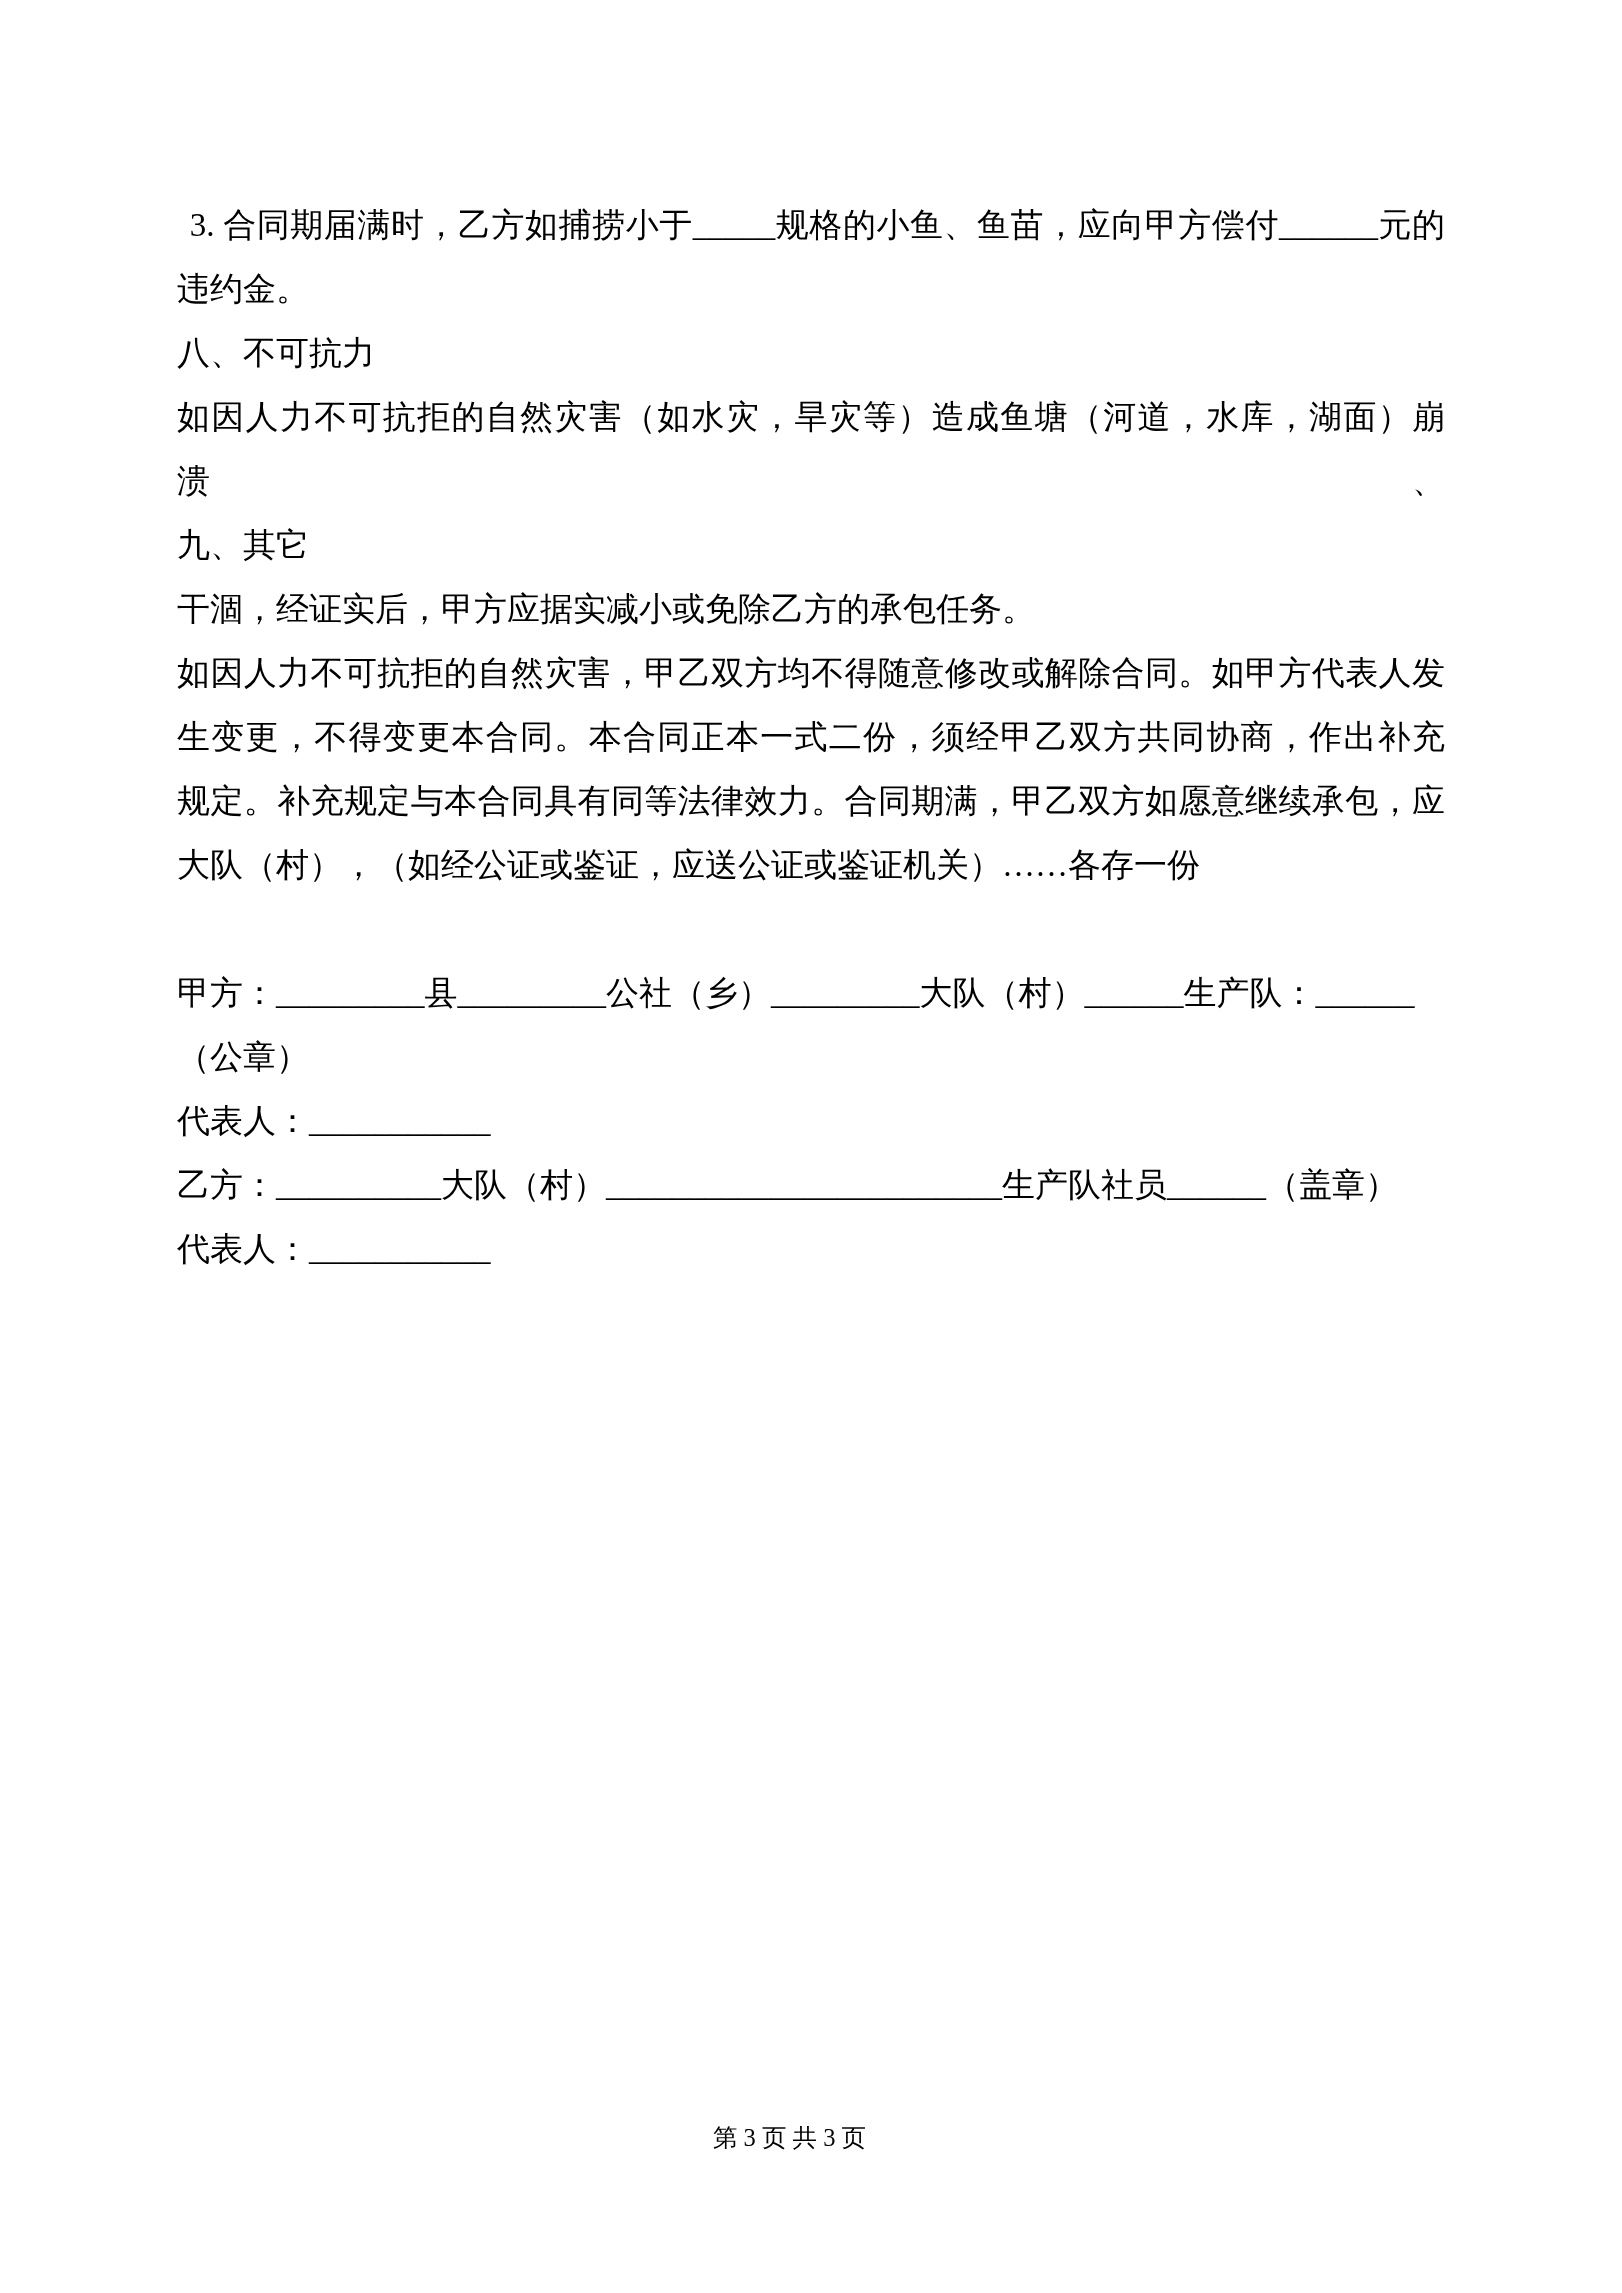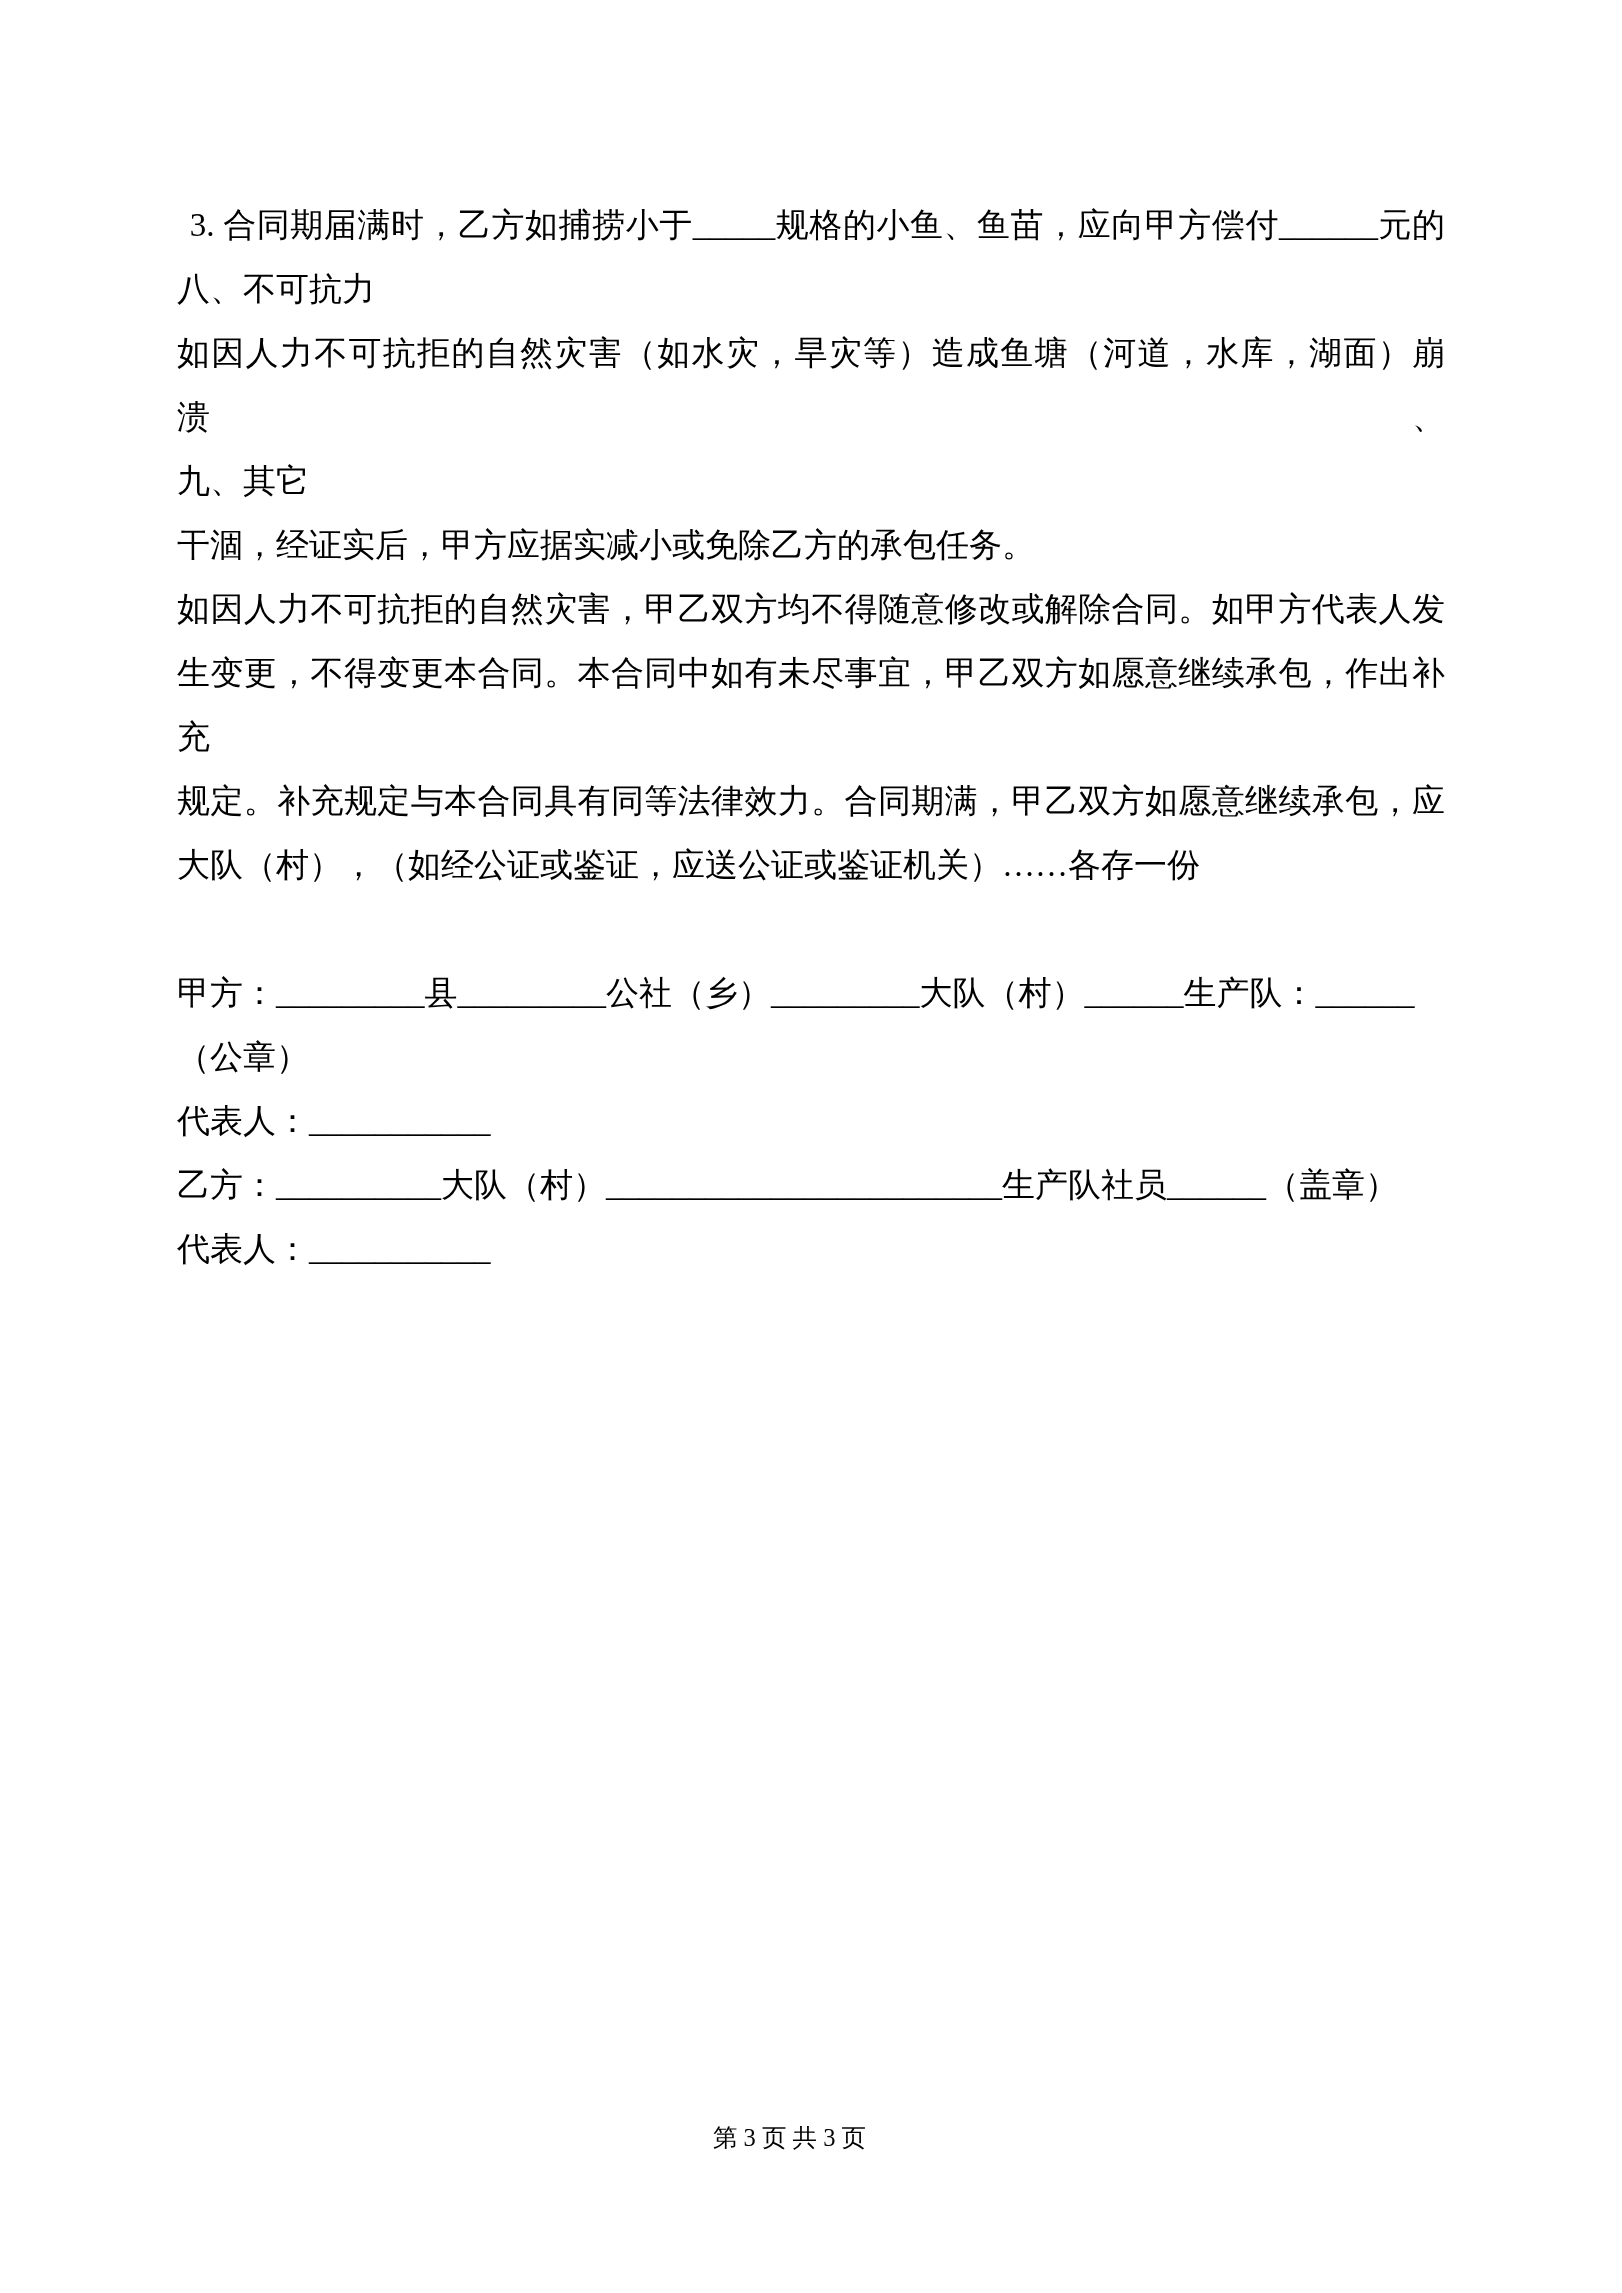--- a/index.html
+++ b/index.html
@@ -55,26 +55,27 @@
     color: #000000;
   }
 </style>
 </head>
 <body>
 
 <div class="page">
 
   <div class="doc">
     <div class="line j indent">3. 合同期届满时，乙方如捕捞小于_____规格的小鱼、鱼苗，应向甲方偿付______元的</div>
+    <div class="line">违约金。</div>
     <div class="line">八、不可抗力</div>
     <div class="line j">如因人力不可抗拒的自然灾害（如水灾，旱灾等）造成鱼塘（河道，水库，湖面）崩溃、</div>
     <div class="line">九、其它</div>
     <div class="line">干涸，经证实后，甲方应据实减小或免除乙方的承包任务。</div>
     <div class="line j">如因人力不可抗拒的自然灾害，甲乙双方均不得随意修改或解除合同。如甲方代表人发</div>
-    <div class="line j">生变更，不得变更本合同。本合同中如有未尽事宜，甲乙双方如愿意继续承包，作出补充</div>
+    <div class="line j">生变更，不得变更本合同。本合同正本一式二份，须经甲乙双方共同协商，作出补充</div>
     <div class="line j">规定。补充规定与本合同具有同等法律效力。合同期满，甲乙双方如愿意继续承包，应</div>
     <div class="line">大队（村），（如经公证或鉴证，应送公证或鉴证机关）……各存一份</div>
     <div class="line"></div>
     <div class="line">甲方：_________县_________公社（乡）_________大队（村）______生产队：______</div>
     <div class="line">（公章）</div>
     <div class="line">代表人：___________</div>
     <div class="line">乙方：__________大队（村）________________________生产队社员______（盖章）</div>
     <div class="line">代表人：___________</div>
   </div>
 

